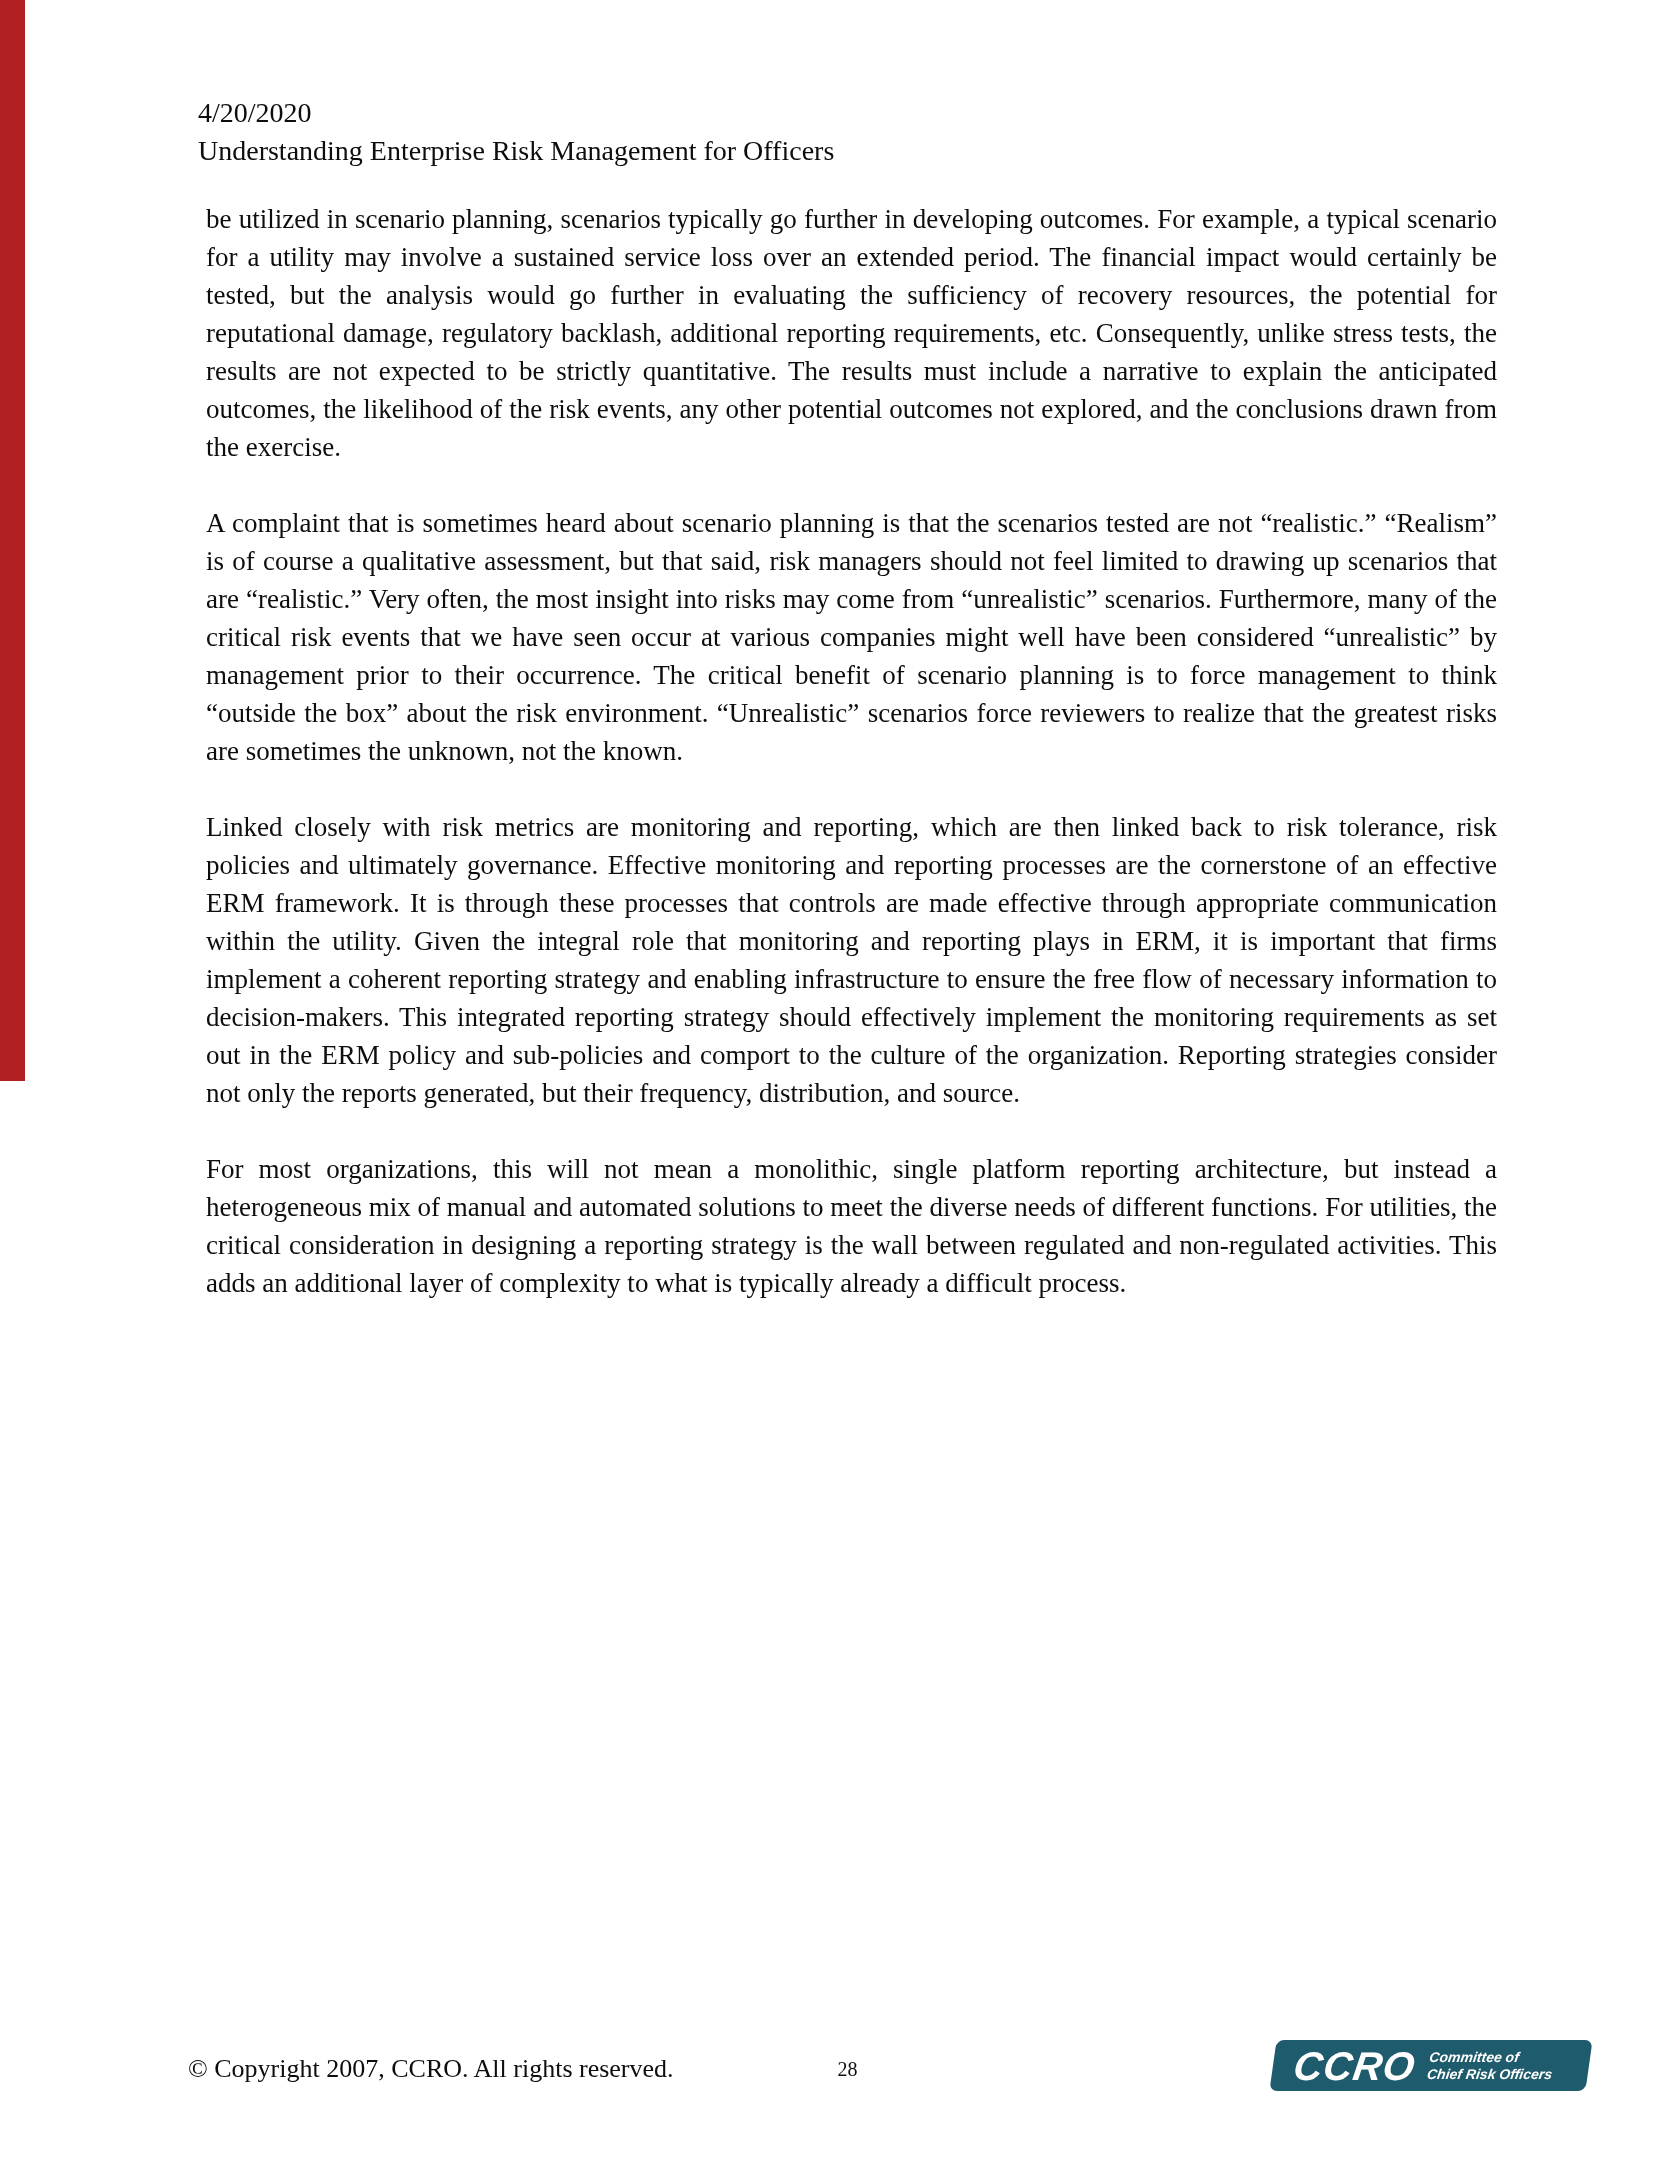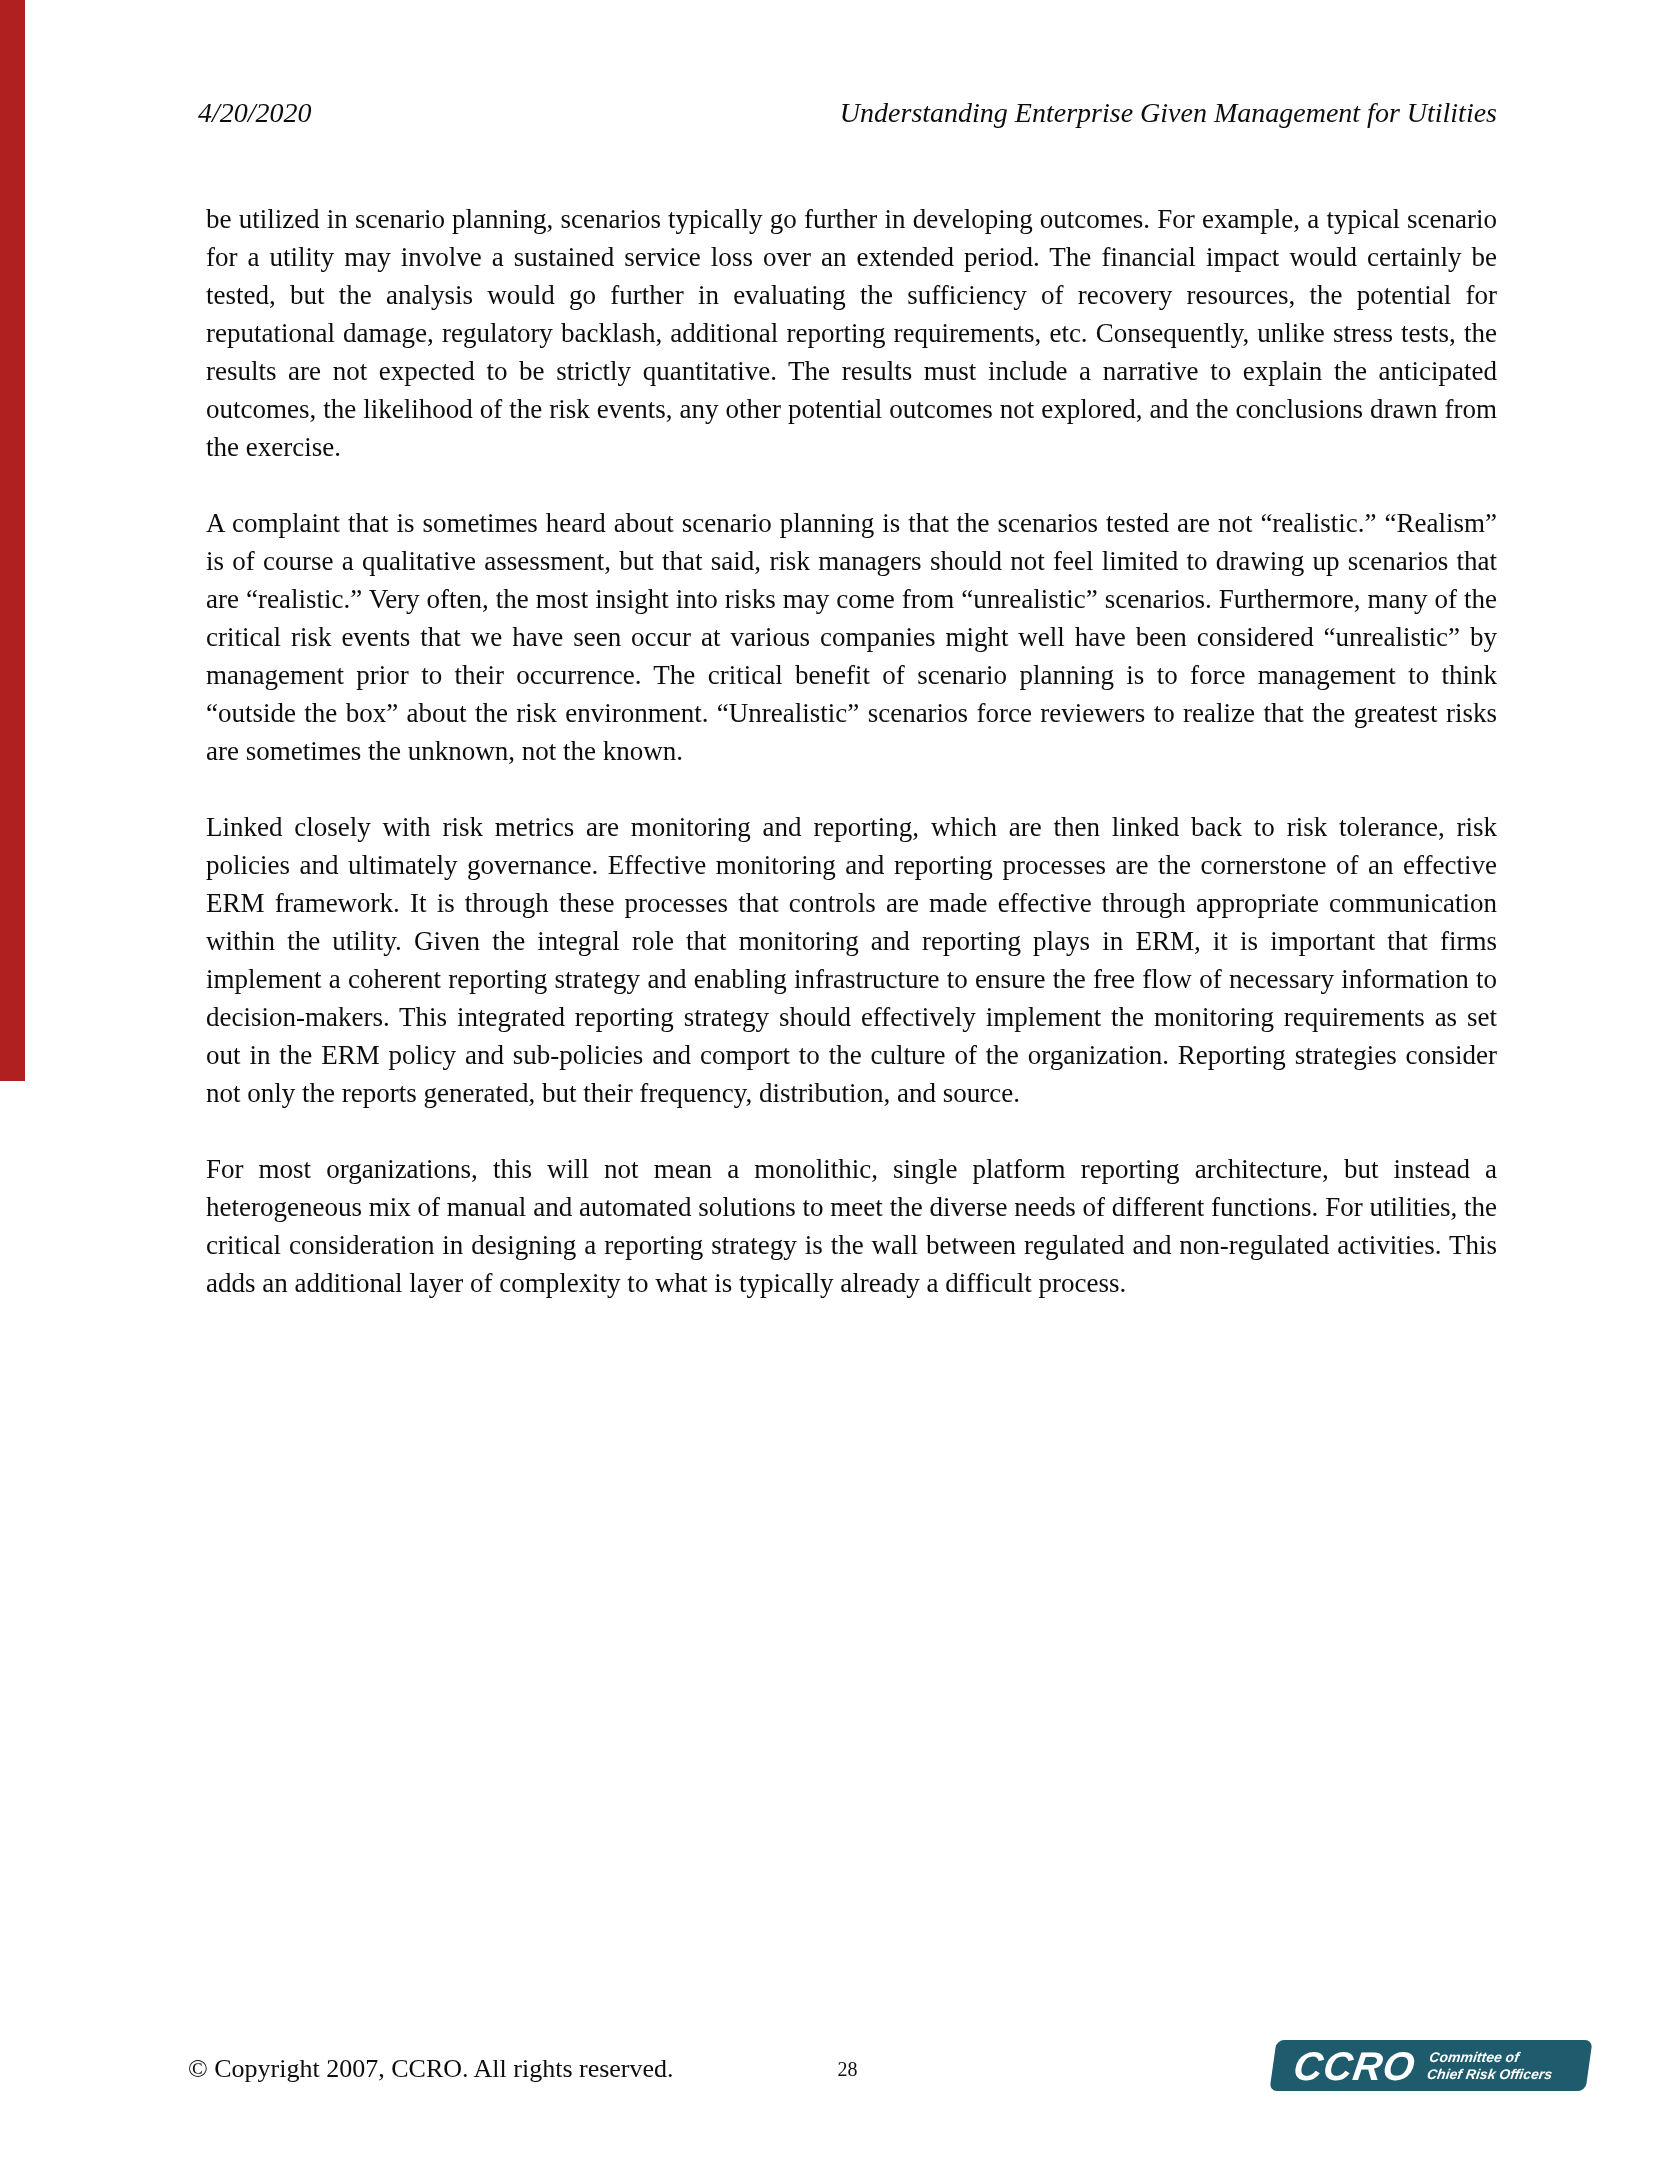--- a/index.html
+++ b/index.html
@@ -17,23 +17,23 @@
     left: 0; top: 0;
     width: 24.5px; height: 1081px;
   }
   .header-row {
     position: absolute;
     left: 198px; top: 94px;
     width: 1299px;
     display: flex;
     justify-content: space-between;
     align-items: baseline;
-    font-style: italic;
     font-size: 28px;
     line-height: 38px;
+    flex-direction: column;
   }
   .body-text {
     position: absolute;
     left: 198px; top: 200px;
     width: 1299px;
   }
   .body-text p {
     margin: 0 0 38px 8px;
     font-size: 27px;
     line-height: 38px;
@@ -88,21 +88,21 @@
 </style>
 </head>
 <body>
 
 <div class="page">
 
   <div class="left-bar" style="background-color: rgb(176, 32, 32);"></div>
 
   <div class="header-row">
     <span>4/20/2020</span>
-    <span>Understanding Enterprise Given Management for Utilities</span>
+    <span>Understanding Enterprise Risk Management for Officers</span>
   </div>
 
   <div class="body-text">
     <p>be utilized in scenario planning, scenarios typically go further in developing outcomes.  For example, a typical scenario for a utility may involve a sustained service loss over an extended period.  The financial impact would certainly be tested, but the analysis would go further in evaluating the sufficiency of recovery resources, the potential for reputational damage, regulatory backlash, additional reporting requirements, etc.  Consequently, unlike stress tests, the results are not expected to be strictly quantitative.  The results must include a narrative to explain the anticipated outcomes, the likelihood of the risk events, any other potential outcomes not explored, and the conclusions drawn from the exercise.</p>
     <p>A complaint that is sometimes heard about scenario planning is that the scenarios tested are not “realistic.”  “Realism” is of course a qualitative assessment, but that said, risk managers should not feel limited to drawing up scenarios that are “realistic.”  Very often, the most insight into risks may come from “unrealistic” scenarios.  Furthermore, many of the critical risk events that we have seen occur at various companies might well have been considered “unrealistic” by management prior to their occurrence.  The critical benefit of scenario planning is to force management to think “outside the box” about the risk environment.  “Unrealistic” scenarios force reviewers to realize that the greatest risks are sometimes the unknown, not the known.</p>
     <p>Linked closely with risk metrics are monitoring and reporting, which are then linked back to risk tolerance, risk policies and ultimately governance.  Effective monitoring and reporting processes are the cornerstone of an effective ERM framework.  It is through these processes that controls are made effective through appropriate communication within the utility.  Given the integral role that monitoring and reporting plays in ERM, it is important that firms implement a coherent reporting strategy and enabling infrastructure to ensure the free flow of necessary information to decision-makers.  This integrated reporting strategy should effectively implement the monitoring requirements as set out in the ERM policy and sub-policies and comport to the culture of the organization.  Reporting strategies consider not only the reports generated, but their frequency, distribution, and source.</p>
     <p>For most organizations, this will not mean a monolithic, single platform reporting architecture, but instead a heterogeneous mix of manual and automated solutions to meet the diverse needs of different functions.   For utilities, the critical consideration in designing a reporting strategy is the wall between regulated and non-regulated activities.  This adds an additional layer of complexity to what is typically already a difficult process.</p>
   </div>
 
   <div class="footer-copyright">© Copyright 2007, CCRO.  All rights reserved.</div>

